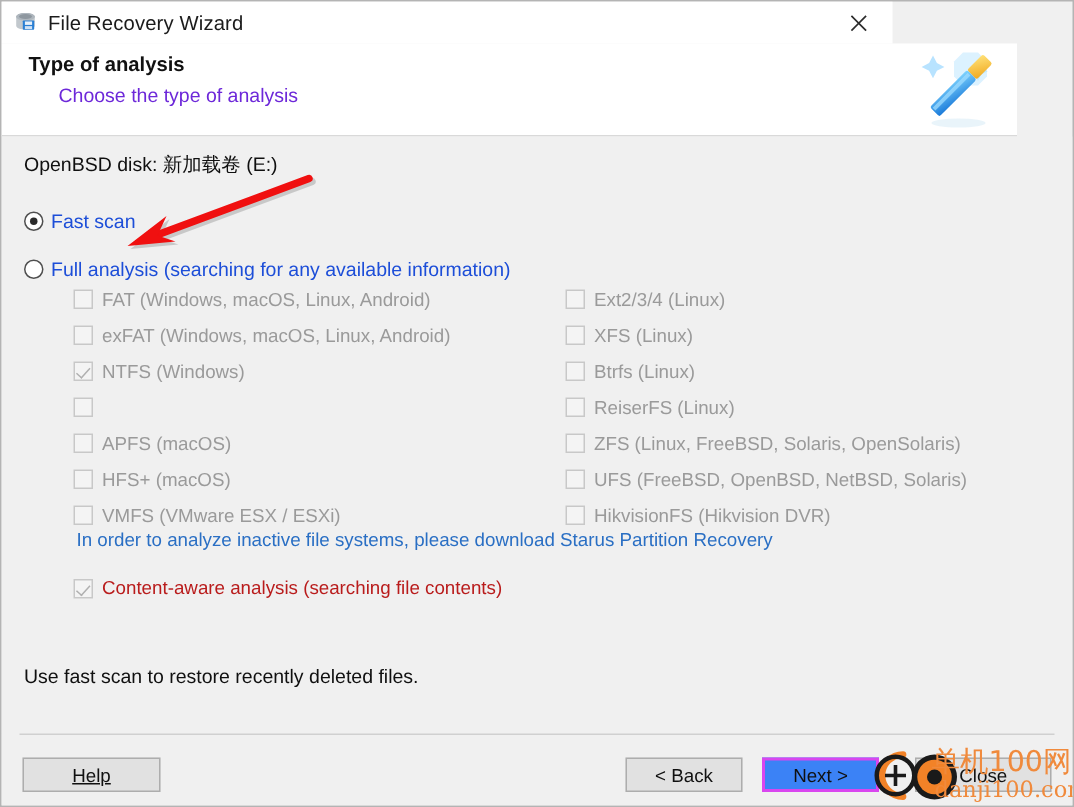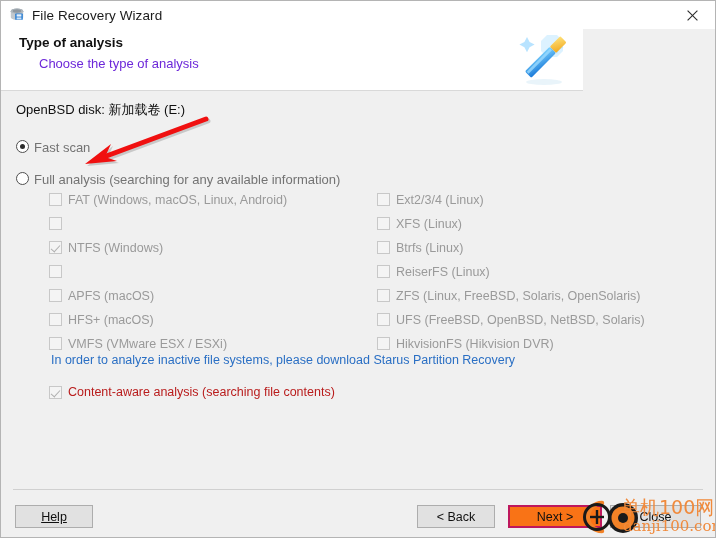--- a/index.html
+++ b/index.html
@@ -17,21 +17,21 @@
     overflow: hidden;
     background: #f0f0f0;
     border: 1px solid #b4b4b4;
     box-sizing: border-box;
   }
 
   
   #titlebar {
     position: absolute;
     left: 0; top: 0;
-    width: 714px; height: 28px;
+    width: 594px; height: 28px;
     background: #ffffff;
     display: flex;
     align-items: center;
   }
   #title-icon {
     width: 16px; height: 16px;
     margin-left: 8px; margin-right: 7px;
     position: relative;
     flex: none;
   }
@@ -49,21 +49,21 @@
     color: #2b2b2b;
     font-size: 14px;
     line-height: 1;
   }
   #close-btn svg { display: block; }
 
   
   #header {
     position: absolute;
     left: 0; top: 28px;
-    width: 582px; height: 62px;
+    width: 677px; height: 62px;
     background: #ffffff;
     border-bottom: 1px solid #d9d9d9;
     box-sizing: border-box;
   }
   #header-title {
     position: absolute;
     left: 18px; top: 6px;
     font-size: 13.5px;
     font-weight: bold;
     color: #111111;
@@ -92,22 +92,23 @@
     left: 15px; top: 10px;
     font-size: 13px;
     color: #101010;
     white-space: nowrap;
   }
 
   .radio-row {
     position: absolute;
     left: 15px;
     display: flex;
+    align-items: center;
     font-size: 13px;
-    color: #737373;
+    color: #1d4ed8;
     white-space: nowrap;
   }
   #radio-fast { top: 49px; }
   #radio-full { top: 81px; }
 
   .radio-mark {
     width: 13px; height: 13px;
     border-radius: 50%;
     border: 1px solid #4f4f4f;
     background: #ffffff;
@@ -207,24 +208,24 @@
     height: 23px;
     background: #e1e1e1;
     border: 1px solid #adadad;
     box-sizing: border-box;
     font-family: "Liberation Sans", sans-serif;
     font-size: 12.5px;
     color: #101010;
     display: flex; align-items: center; justify-content: center;
     padding: 0;
   }
-  #btn-help  { left: 14px;  top: 16px; width: 78px; text-decoration: underline; }
+  #btn-help  { left: 14px;  top: 16px; width: 92px; text-decoration: underline; }
   #btn-back  { left: 416px; top: 16px; width: 78px; }
-  #btn-next  { left: 507px; top: 16px; width: 94px;
-               border: 2px solid #be185d; background: #f97316; }
+  #btn-next  { left: 507px; top: 16px; width: 78px;
+               border: 2px solid #d946ef; background: #3b82f6; }
   #btn-close { left: 609px; top: 16px; width: 91px; }
 
   
   #arrow-overlay {
     position: absolute;
     left: 0; top: 0;
     width: 716px; height: 538px;
     pointer-events: none;
   }
 
@@ -322,20 +323,21 @@
 
     <div id="fs-grid">
 
       <div class="fs-col" id="fs-col-left">
         <div class="cb-row">
           <span class="cb-mark"></span>
           <span>FAT (Windows, macOS, Linux, Android)</span>
         </div>
         <div class="cb-row">
           <span class="cb-mark"></span>
+          <span>exFAT (Windows, macOS, Linux, Android)</span>
         </div>
         <div class="cb-row">
           <span class="cb-mark checked"></span>
           <span>NTFS (Windows)</span>
         </div>
         <div class="cb-row">
           <span class="cb-mark"></span>
         </div>
         <div class="cb-row">
           <span class="cb-mark"></span>
@@ -384,20 +386,21 @@
 
     </div>
 
     <a id="download-link" href="#" style="text-decoration:none">In order to analyze inactive file systems, please download Starus Partition Recovery</a>
 
     <div id="content-aware">
       <span class="cb-mark checked"></span>
       <span>Content-aware analysis (searching file contents)</span>
     </div>
 
+    <div id="hint-text">Use fast scan to restore recently deleted files.</div>
   </div>
 
   <div id="footer">
     <div id="footer-sep"></div>
     <button class="btn" id="btn-help">Help</button>
     <button class="btn" id="btn-back">&lt; Back</button>
     <button class="btn" id="btn-next">Next &gt;</button>
     <button class="btn" id="btn-close">Close</button>
   </div>
 

